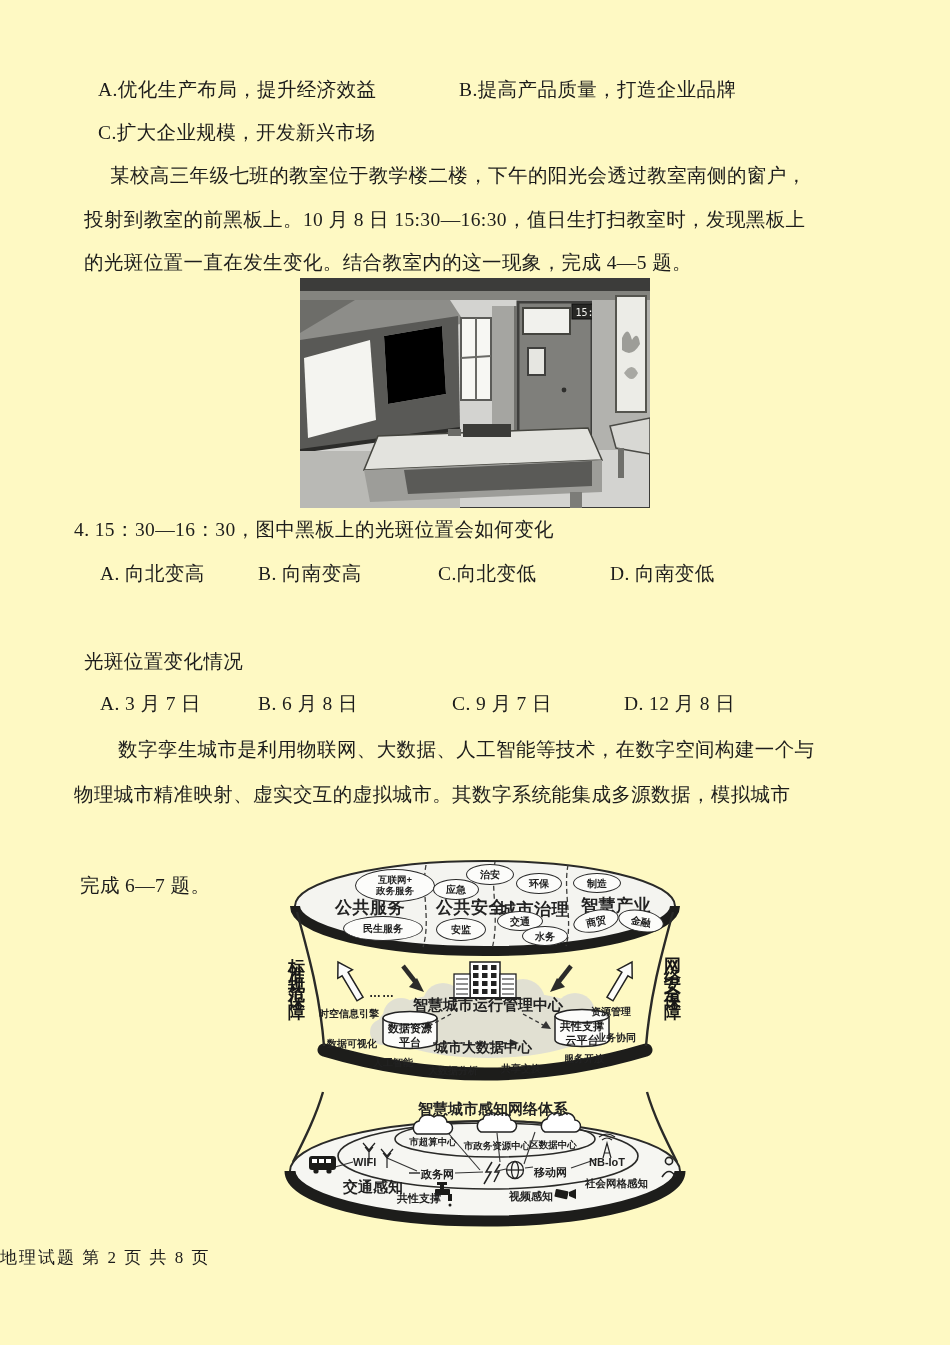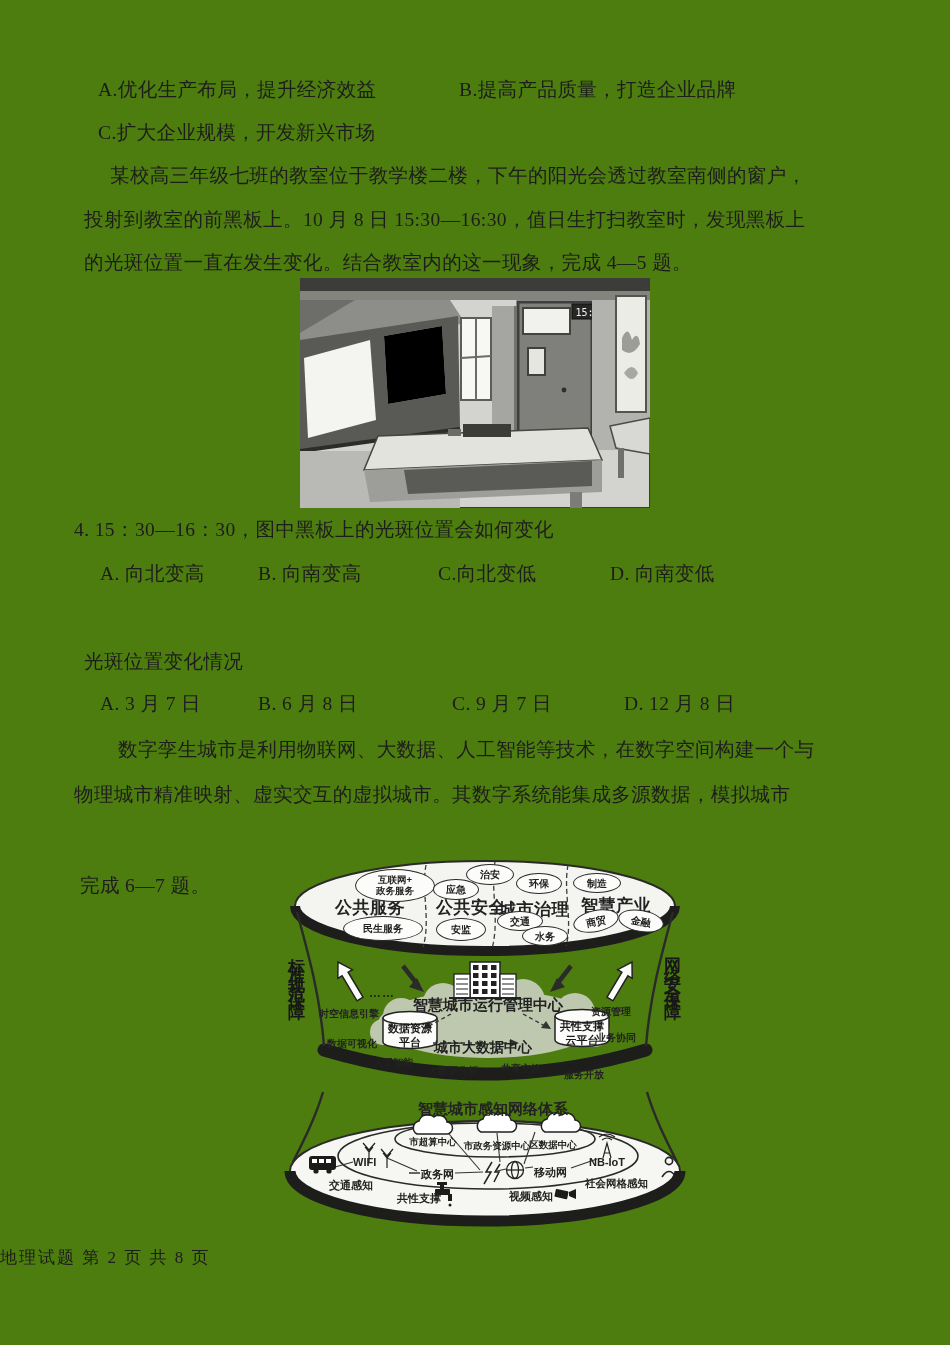--- a/index.html
+++ b/index.html
@@ -1,16 +1,16 @@
 <!DOCTYPE html>
 <html><head>
 <meta charset="utf-8">
 <style>
   html,body{margin:0;padding:0;background:#e9e9e7;}
-  .page{position:relative;width:950px;height:1345px;background:#4d7c0f;margin:0 auto;
+  .page{position:relative;width:950px;height:1345px;background:#fef9c3;margin:0 auto;
         font-family:"Liberation Serif","DejaVu Serif",serif;color:#1d1d1c;overflow:hidden;}
   .tl{position:absolute;white-space:nowrap;font-size:19.5px;letter-spacing:.4px;font-weight:500;}
   .footer{position:absolute;left:0;width:950px;font-size:17px;letter-spacing:2px;}
   
   .photo{position:absolute;left:300px;top:278px;width:350px;height:230px;}
   
   .diagram{position:absolute;left:283px;top:856px;width:420px;height:385px;
            font-family:"Liberation Sans","DejaVu Sans",sans-serif;}
   .diagram svg.base{position:absolute;left:0;top:0;}
   .dlabel{position:absolute;white-space:nowrap;font-weight:bold;color:#222;}
@@ -299,30 +299,30 @@
     <div class="cylnote" style="left:272px;top:164px;width:54px">共性支撑
 云平台</div>
     <div class="dlabel" style="left:86px;top:130px;font-size:12px;letter-spacing:1px">……</div>
     <div class="dlabel small" style="left:36px;top:151px">时空信息引擎</div>
     <div class="dlabel small" style="left:44px;top:181px">数据可视化</div>
     <div class="dlabel small" style="left:90px;top:200px">人工智能</div>
     <div class="dlabel small" style="left:145px;top:208px">大数据分析</div>
     <div class="dlabel small" style="left:218px;top:206px">共享交换</div>
     <div class="dlabel small" style="left:308px;top:149px">资源管理</div>
     <div class="dlabel small" style="left:313px;top:175px">业务协同</div>
-    <div class="dlabel small" style="left:281px;top:212px">服务开放</div>
+    <div class="dlabel small" style="left:281px;top:196px">服务开放</div>
 
     <div class="dlabel ctr" style="left:125px;top:244px;width:170px;font-size:15px">智慧城市感知网络体系</div>
     <div class="dlabel ctr" style="left:118px;top:280px;width:64px;font-size:9.5px">市超算中心</div>
     <div class="dlabel ctr" style="left:170px;top:284px;width:88px;font-size:9.5px">市政务资源中心</div>
     <div class="dlabel ctr" style="left:240px;top:283px;width:60px;font-size:9.5px">区数据中心</div>
     <div class="dlabel" style="left:70px;top:300px;font-size:11px">WIFI</div>
     <div class="dlabel" style="left:306px;top:300px;font-size:11px">NB-IoT</div>
     <div class="dlabel" style="left:138px;top:311px;font-size:11px">政务网</div>
     <div class="dlabel" style="left:251px;top:309px;font-size:11px">移动网</div>
-    <div class="dlabel" style="left:46px;top:322px;font-size:11px">交通感知</div>
+    <div class="dlabel" style="left:60px;top:322px;font-size:15px">交通感知</div>
     <div class="dlabel" style="left:114px;top:335px;font-size:11px">共性支撑</div>
     <div class="dlabel" style="left:226px;top:333px;font-size:11px">视频感知</div>
     <div class="dlabel" style="left:302px;top:321px;font-size:10.5px">社会网格感知</div>
   </div>
 
   <div class="footer" style="top:1246px">地理试题  第 2 页 共 8 页</div>
 </div>
 
 </body></html>

